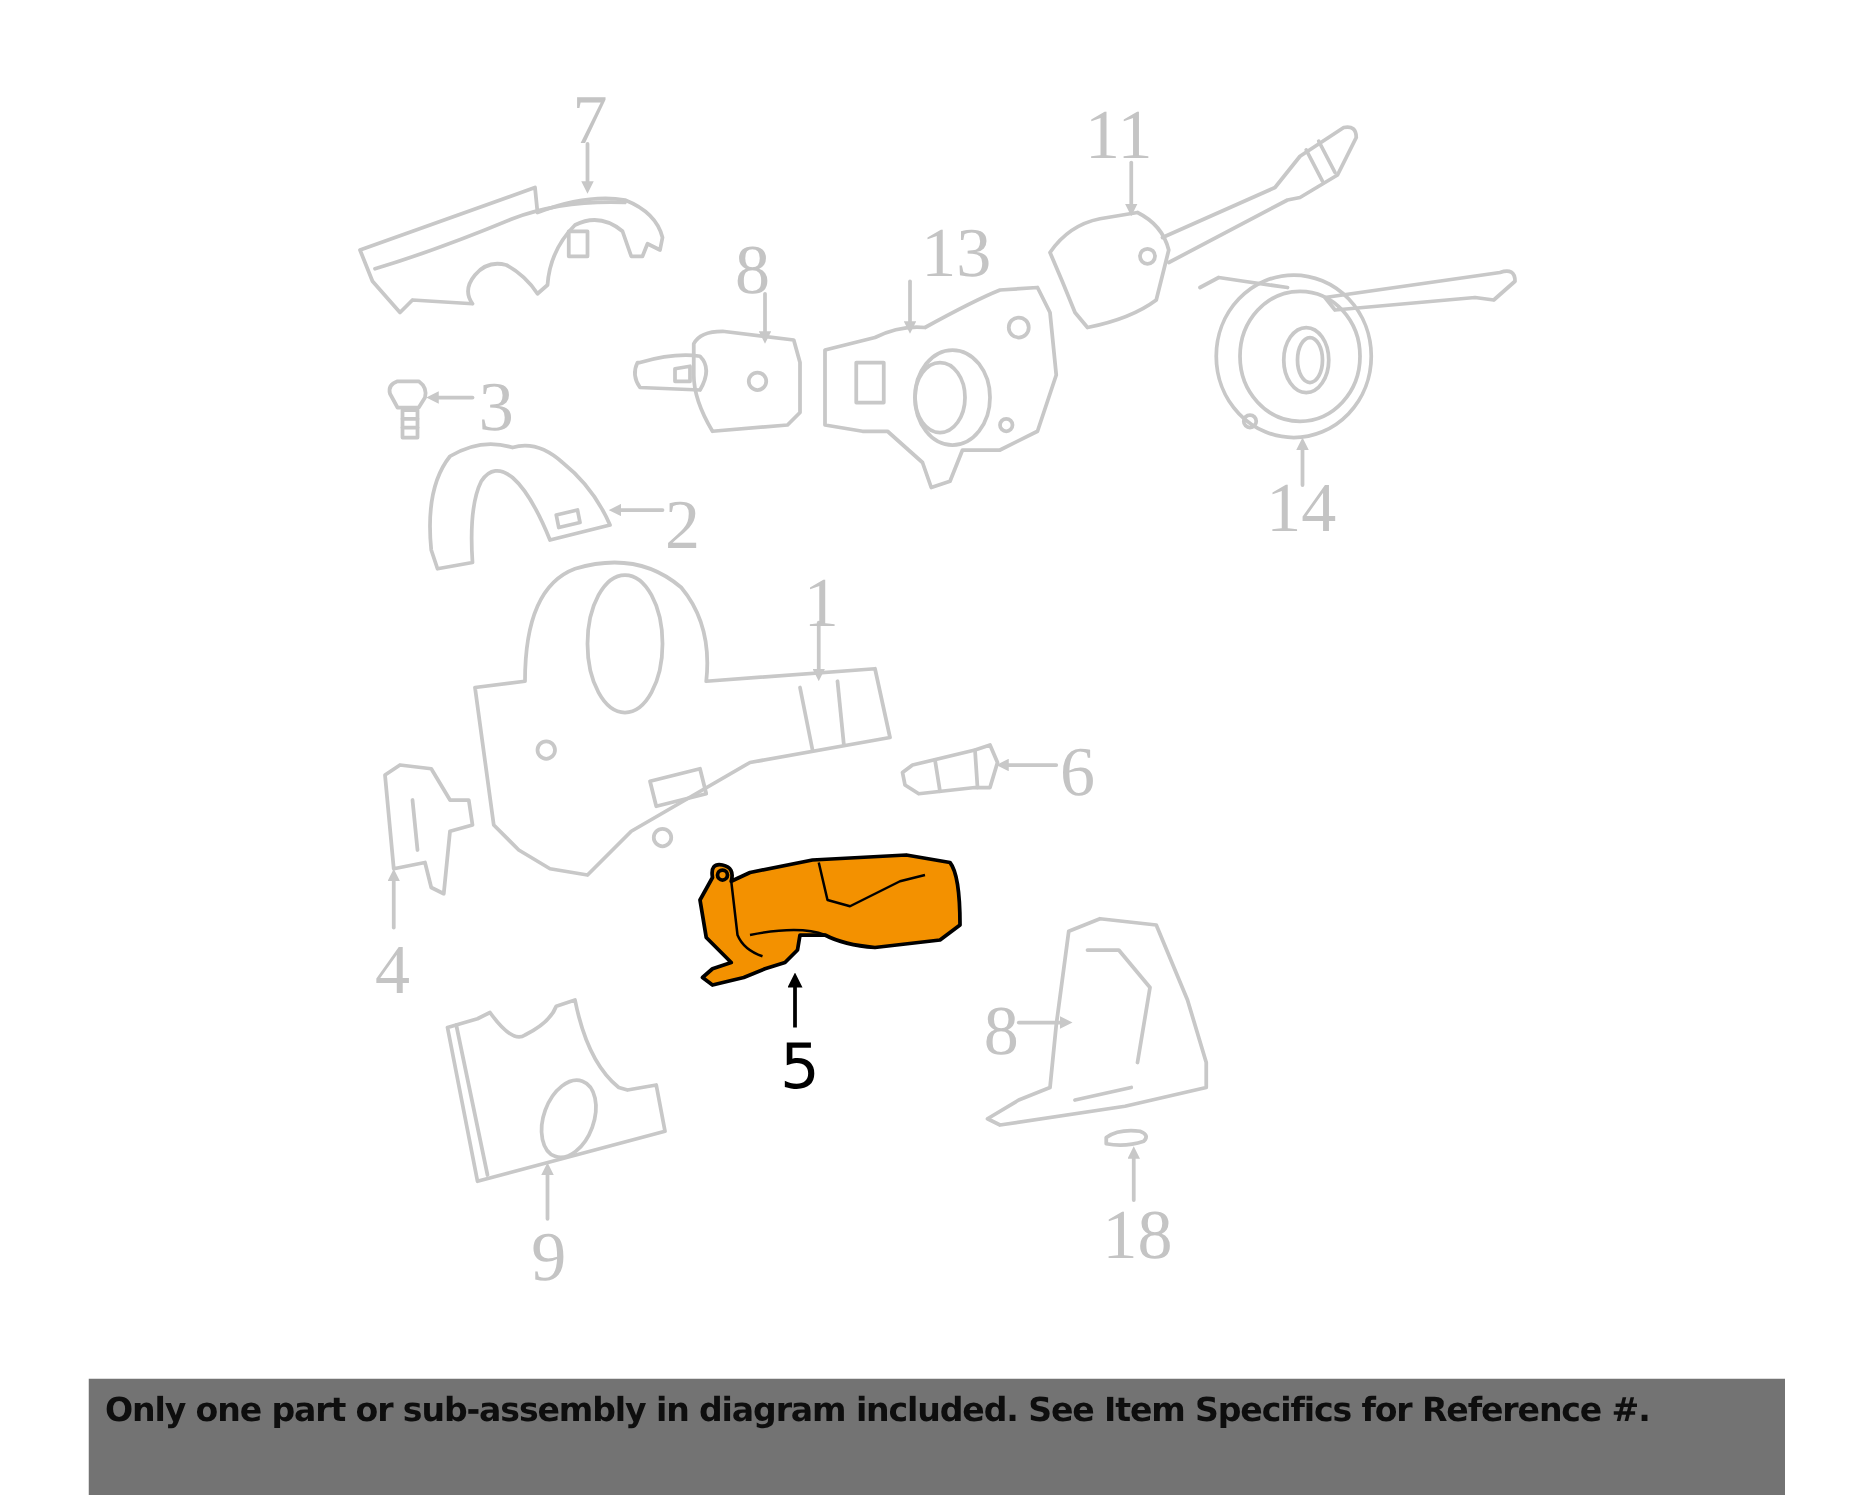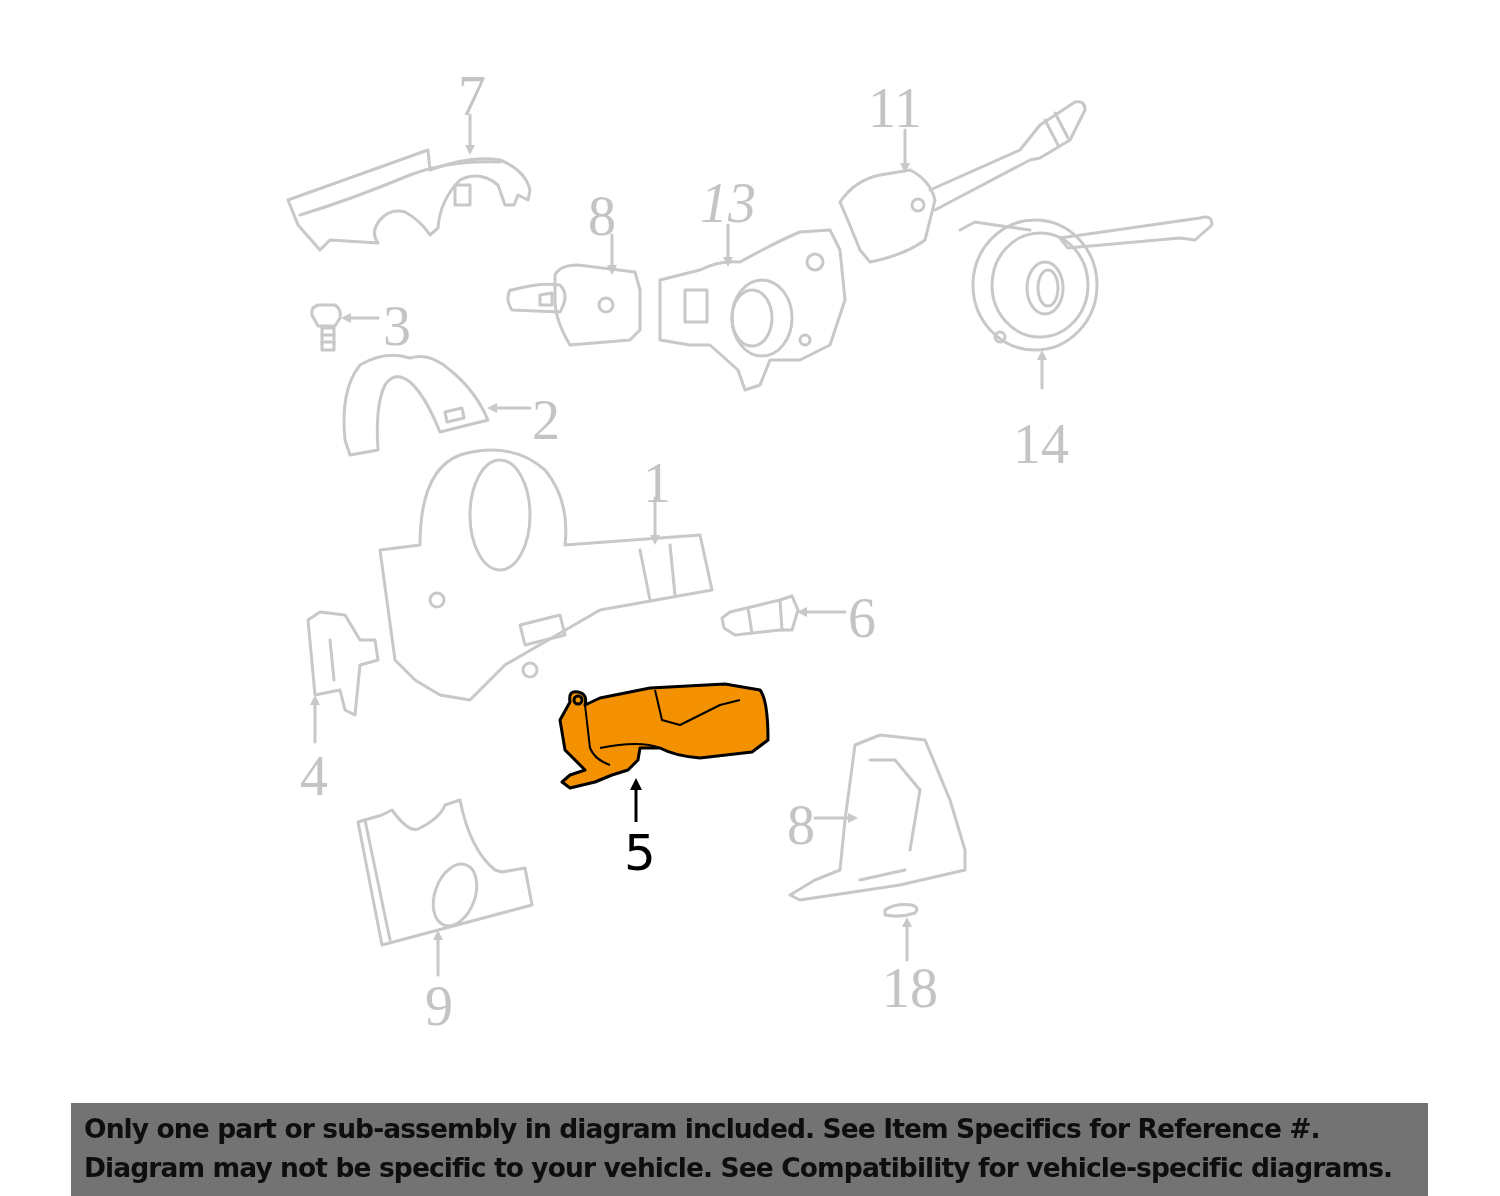--- a/index.html
+++ b/index.html
@@ -134,28 +134,27 @@
     <path d="M600,748 Q640,740 660,748" fill="none" stroke-width="2"></path>
     <path d="M655,690 L662,720 L680,725 L700,715 L720,705 L740,700" fill="none" stroke-width="2"></path>
     <circle cx="578" cy="700" r="4" fill="#f39100"></circle>
   </g>
   <line x1="636" y1="822" x2="636" y2="784" stroke="#000" stroke-width="3" marker-end="url(#ab)"></line>
 </svg>
 
 <div class="callout" style="left:458px;top:68px;">7</div>
 <div class="callout" style="left:868px;top:80px;">11</div>
 <div class="callout" style="left:588px;top:188px;">8</div>
-<div class="callout" style="left:700px;top:175px;font-style:italic;">13</div>
+<div class="callout" style="left:737px;top:175px;">13</div>
 <div class="callout" style="left:383px;top:298px;">3</div>
 <div class="callout" style="left:532px;top:392px;">2</div>
-<div class="callout" style="left:1013px;top:416px;text-align:center;">14</div>
+<div class="callout" style="left:1013px;top:379px;text-align:center;">14</div>
 <div class="callout" style="left:643px;top:455px;">1</div>
 <div class="callout" style="left:848px;top:590px;">6</div>
 <div class="callout" style="left:300px;top:748px;">4</div>
 <div class="callout highlight" style="left:624px;top:828px;">5</div>
 <div class="callout" style="left:787px;top:797px;">8</div>
 <div class="callout" style="left:425px;top:978px;">9</div>
 <div class="callout" style="left:882px;top:960px;">18</div>
 
 <div class="banner">
   <p>Only one part or sub-assembly in diagram included. See Item Specifics for Reference #.</p>
-  <p>Diagram may not be specific to your vehicle. See Compatibility for vehicle-specific diagrams.</p>
 </div>
 
 </body></html>

